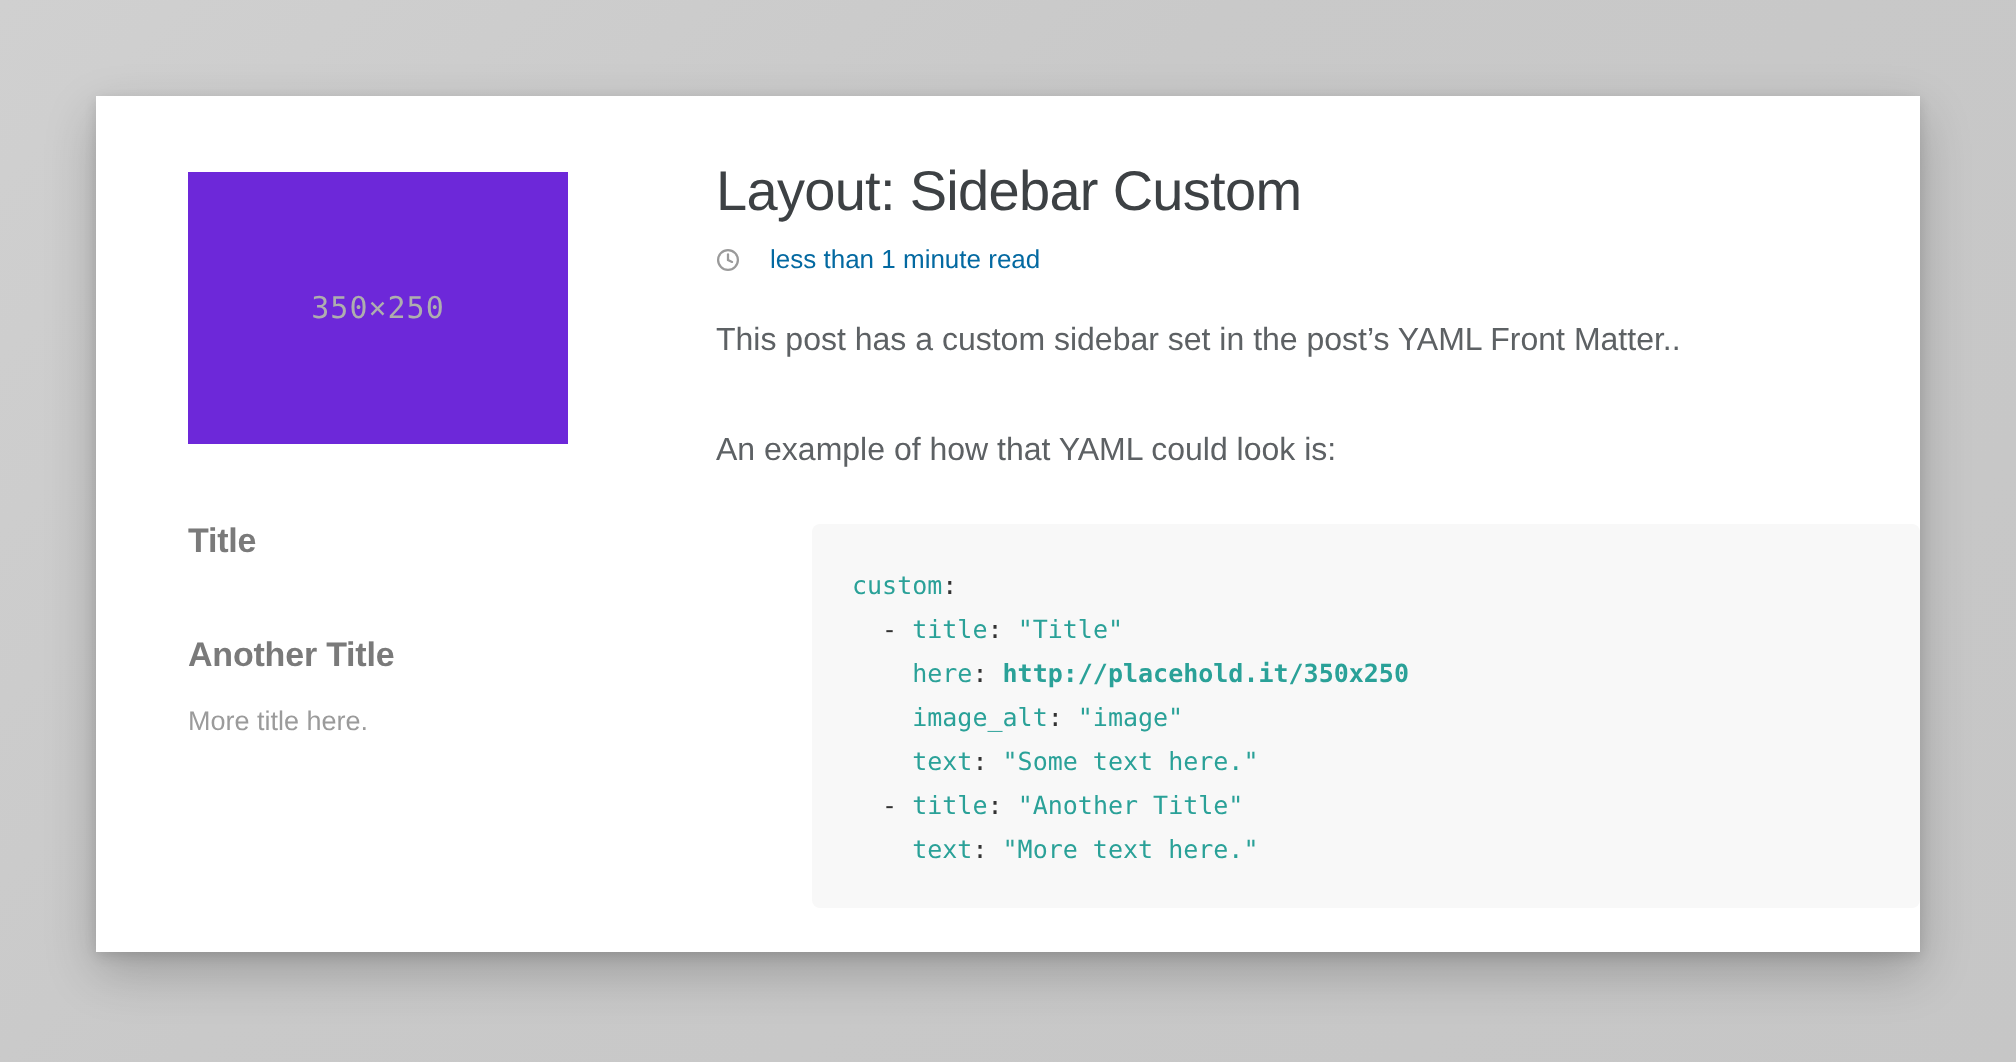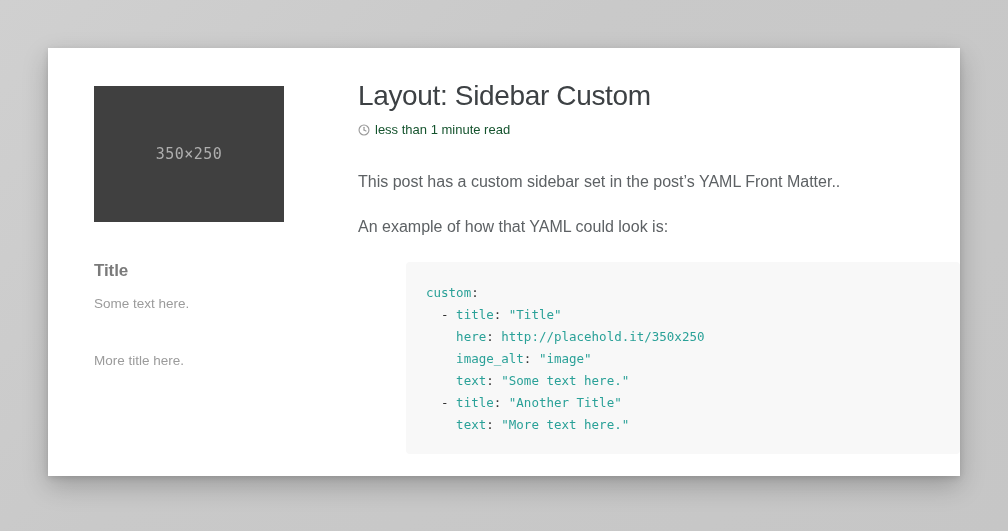--- a/index.html
+++ b/index.html
@@ -42,21 +42,21 @@
   .sidebar {
     position: absolute;
     left: 46px;
     top: 38px;
     width: 236px;
   }
 
   .sidebar-thumb {
     width: 190px;
     height: 136px;
-    background: #404040;
+    background: #6d28d9;
     display: flex;
     align-items: center;
     justify-content: center;
   }
   .sidebar-thumb-label {
     font-family: "DejaVu Sans Mono", "Liberation Mono", monospace;
     font-size: 15px;
     color: #aeaeae;
     letter-spacing: 0.5px;
   }
@@ -95,42 +95,42 @@
     font-size: 28px;
     font-weight: normal;
     color: #3d4144;
     letter-spacing: -0.35px;
     line-height: 1.15;
   }
 
   .post-meta {
     display: flex;
     align-items: center;
-    gap: 5px;
+    gap: 15px;
     margin-top: 10px;
     font-size: 13px;
-    color: #14532d;
+    color: #0369a1;
   }
   .clock-icon {
     display: inline-block;
     width: 12px;
     height: 12px;
     flex: 0 0 auto;
     position: relative;
     top: 0px;
   }
 
   .post-para {
     margin: 0;
     font-size: 16px;
     color: #5d6164;
     line-height: 1.55;
   }
-  .para-1 { margin-top: 33px; }
-  .para-2 { margin-top: 20px; }
+  .para-1 { margin-top: 22px; }
+  .para-2 { margin-top: 30px; }
 
   
   .code-block {
     position: absolute;
     left: 358px;
     top: 214px;
     right: 0;
     height: 192px;
     background: #f8f8f8;
     border-radius: 4px;
@@ -140,43 +140,43 @@
     margin: 0;
     padding: 20px 0 0 20px;
     font-family: "DejaVu Sans Mono", "Liberation Mono", monospace;
     font-size: 12.5px;
     line-height: 22px;
     color: #333333;
     white-space: pre;
   }
   .tok-key { color: #2aa198; }
   .tok-str { color: #2aa198; }
-  .tok-val { color: #2aa198; }
+  .tok-val { color: #2aa198; font-weight: bold; }
   .tok-punc { color: #333333; }
 </style>
 </head>
 <body>
 
 <div class="page-bg"></div>
 
 <div class="card">
   <div class="card-inner">
 
     <aside class="sidebar">
 
       <div class="sidebar-thumb">
         <span class="sidebar-thumb-label">350×250</span>
       </div>
 
       <div class="sidebar-block sidebar-block-1">
         <h3 class="sidebar-title">Title</h3>
-        <p class="sidebar-text">Some text here.</p>
       </div>
 
       <div class="sidebar-block sidebar-block-2">
+        <h3 class="sidebar-title">Another Title</h3>
         <p class="sidebar-text">More title here.</p>
       </div>
 
     </aside>
 
     <main class="content">
       <h1 class="post-title">Layout: Sidebar Custom</h1>
 
       <div class="post-meta">
         <span class="clock-icon">

